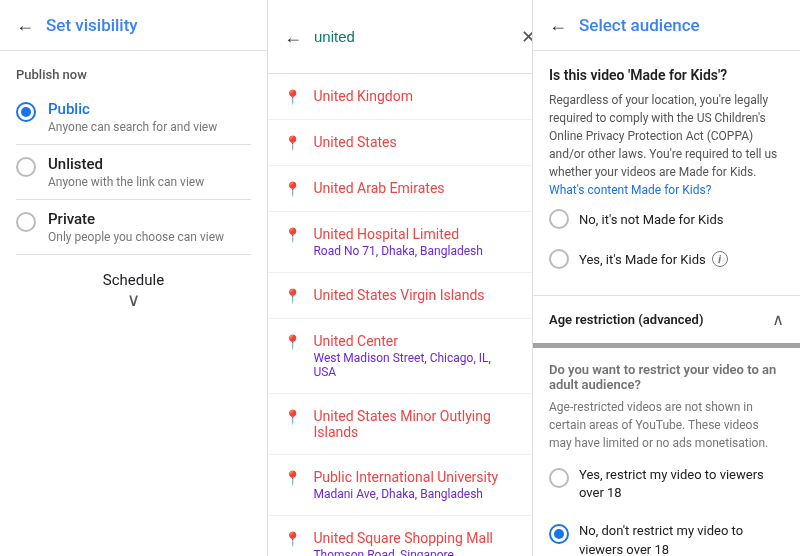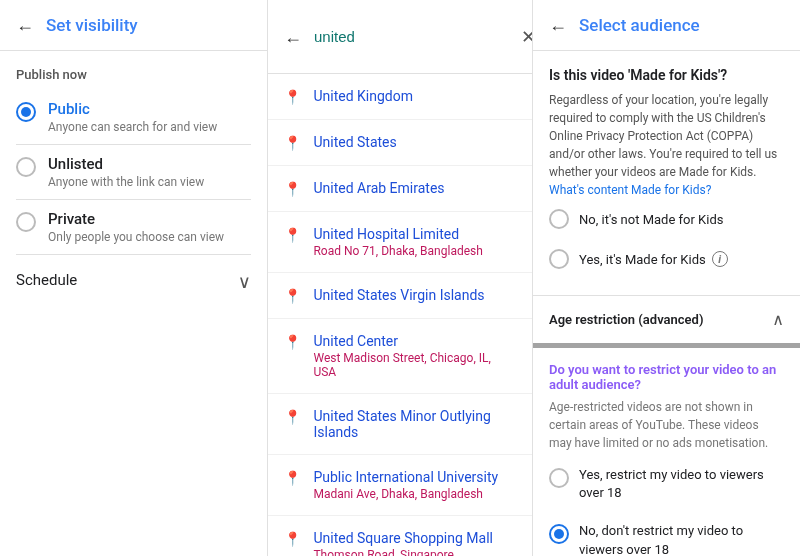--- a/index.html
+++ b/index.html
@@ -139,24 +139,25 @@
     }
 
     .divider {
       height: 1px;
       background: #e0e0e0;
       margin: 0 16px;
     }
 
     .schedule-row {
       display: flex;
-      align-items: flex-start;
+      align-items: center;
       justify-content: space-between;
       padding: 16px 16px;
       cursor: pointer;
+      flex-direction: column;
     }
 
     .schedule-label {
       font-size: 15px;
       color: #202124;
     }
 
     .chevron-down {
       font-size: 18px;
       color: #555;
@@ -179,26 +180,26 @@
       flex-shrink: 0;
     }
 
     .location-text-group {
       display: flex;
       flex-direction: column;
     }
 
     .location-name {
       font-size: 14px;
-      color: #1d4ed8;
+      color: #ef4444;
     }
 
     .location-sub {
       font-size: 12px;
-      color: #be185d;
+      color: #6d28d9;
       margin-top: 2px;
     }
 
     
     .right-section {
       padding: 16px;
       border-bottom: 1px solid #e0e0e0;
     }
 
     .section-title {
@@ -281,21 +282,21 @@
     }
 
     .age-content {
       padding: 0 16px 16px 16px;
       border-bottom: 1px solid #e0e0e0;
     }
 
     .age-question {
       font-size: 13px;
       font-weight: 600;
-      color: #8b5cf6;
+      color: #737373;
       margin-bottom: 6px;
       padding-top: 14px;
     }
 
     .age-description {
       font-size: 12px;
       color: #777;
       line-height: 1.5;
       margin-bottom: 4px;
     }

